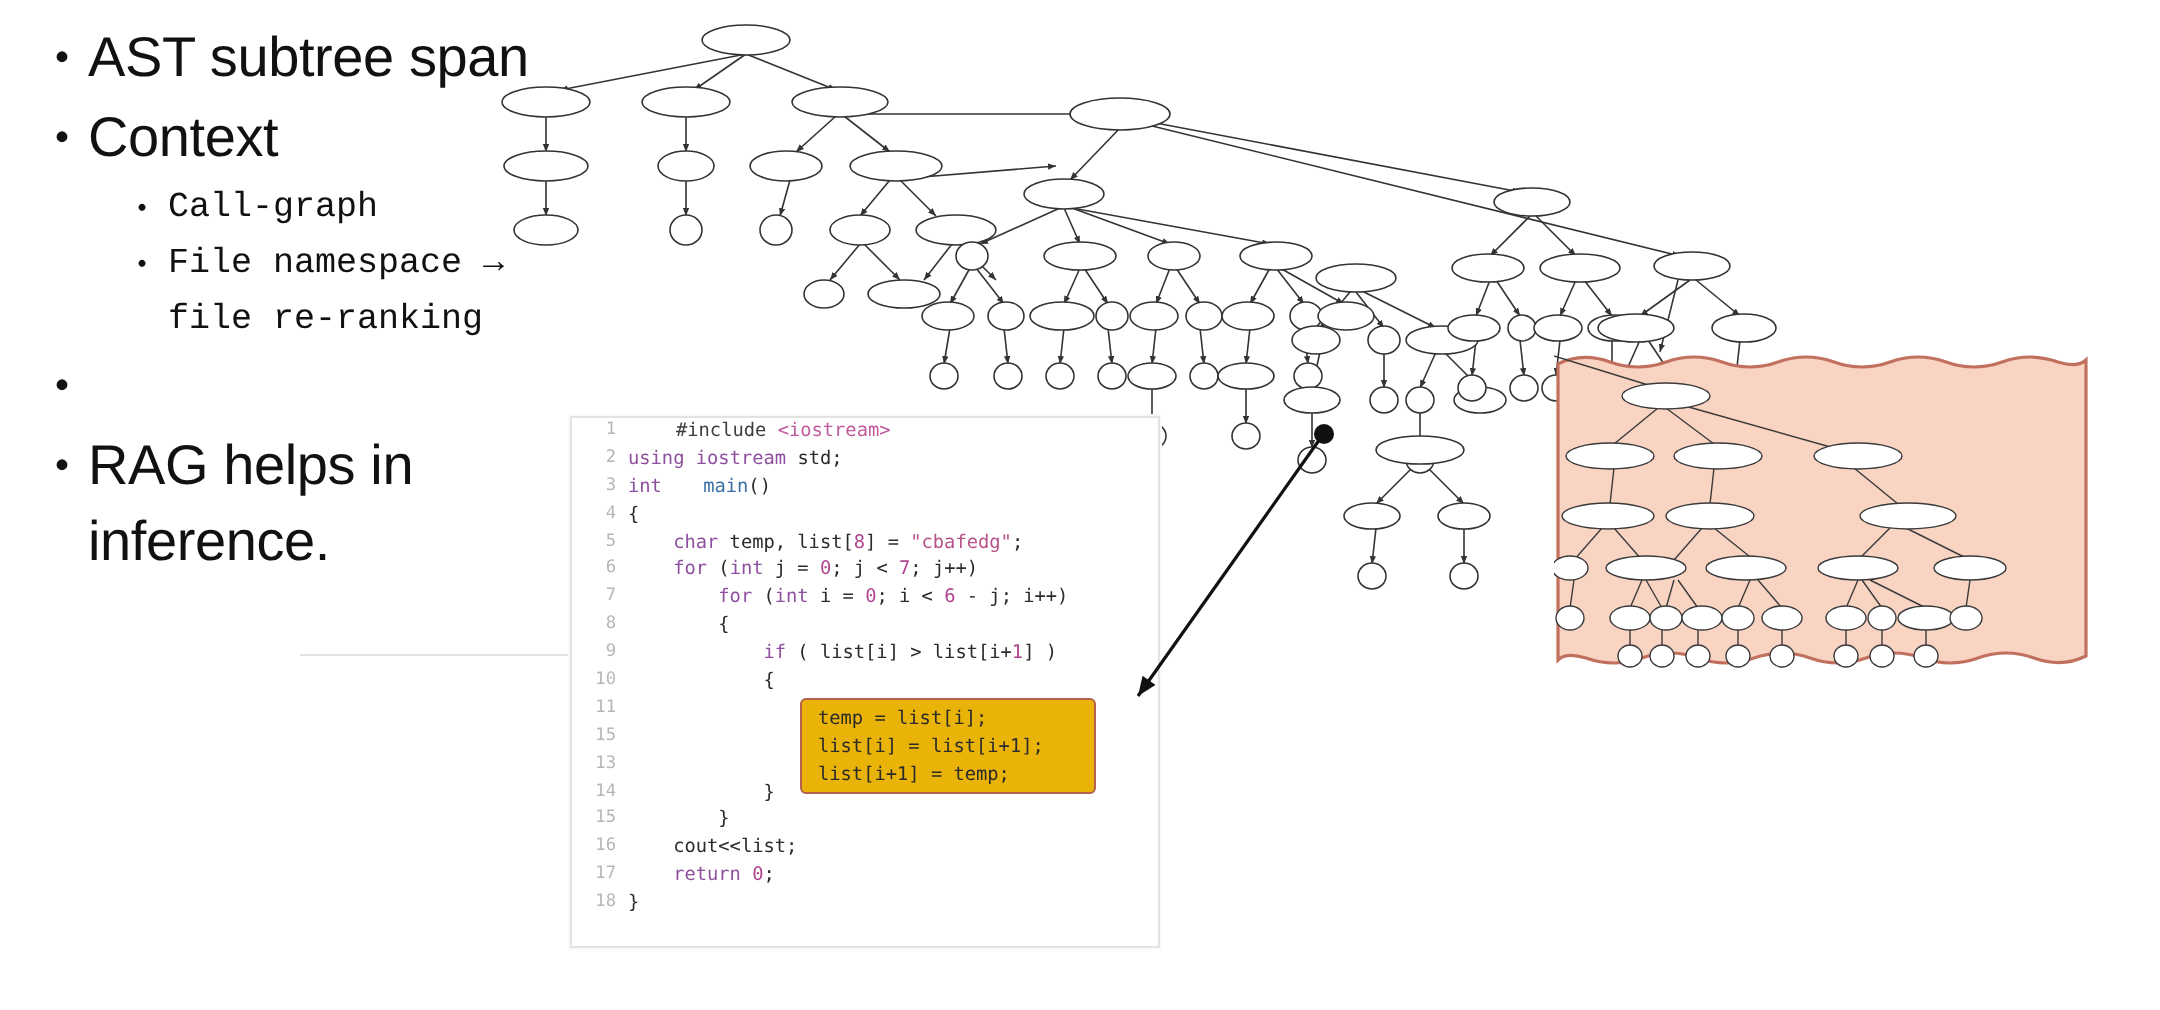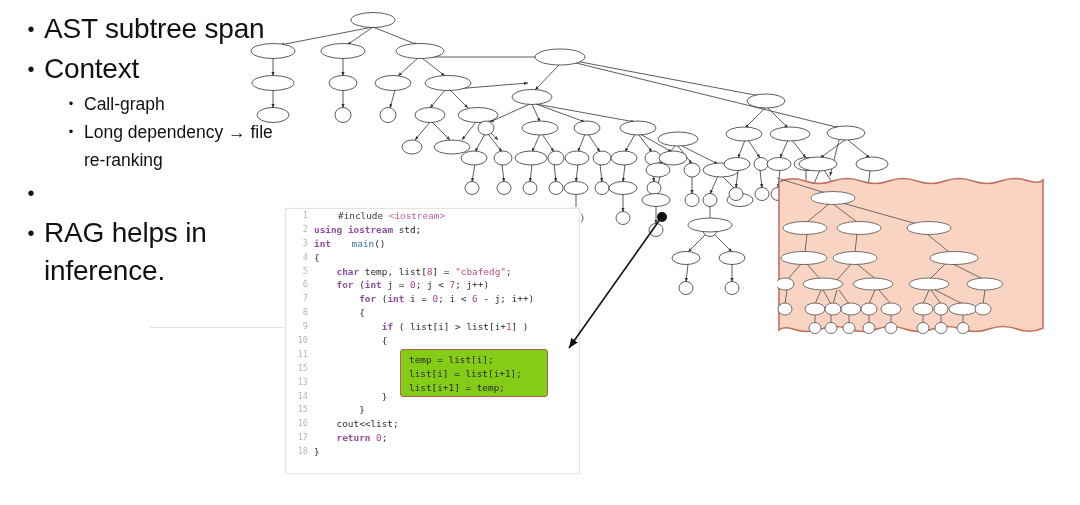--- a/index.html
+++ b/index.html
@@ -23,21 +23,21 @@
   .b1 .txt{
     font-size:28px;line-height:38px;color:#111;
     letter-spacing:-0.2px;
   }
   .b2{margin-bottom:0px;}
   .b2 .dot{
     width:26px;flex:0 0 26px;text-align:center;
     font-size:13px;line-height:28px;color:#111;margin-left:40px;
   }
   .b2 .txt{
-    font-size:17.5px;line-height:28px;color:#111;
+    font-size:17.5px;line-height:28px;color:#111;font-family:Liberation Mono, monospace;
   }
 
   
   #rule{
     position:absolute;left:150px;top:327px;width:135px;height:1px;
     background:#e2e2e2;
   }
 
   
   #ast{position:absolute;left:240px;top:0px;width:840px;height:345px;}
@@ -53,31 +53,31 @@
     position:absolute;left:0;top:0;width:293px;height:264px;
     font-family:"DejaVu Sans Mono","Liberation Mono",monospace;
     font-size:9.4px;line-height:13.9px;
   }
   .cl{position:relative;height:13.9px;white-space:pre;}
   .gut{
     position:absolute;left:0;top:0;width:22px;text-align:right;
     color:#b6b6b6;font-size:8.6px;
   }
   .src{position:absolute;left:28px;top:0;color:#2b2b2b;}
-  .kw{color:#8e4f9e;font-weight:bold;}
+  .kw{color:#8e4f9e;}
   .fn{color:#3a6ea5;margin-left:15px;}
   .str{color:#b8538a;}
-  .inc{color:#c05a9c;font-family:Liberation Mono, monospace;}
+  .inc{color:#c05a9c;}
   .num{color:#b0448e;}
   .pp{color:#3d3d3d;margin-left:24px;}
 
   
   #codehl{
     position:absolute;left:400px;top:349px;width:148px;height:48px;
-    background:#84cc16;
+    background:#eab308;
     border:1.6px solid #b5604f;
     border-radius:3px;
     box-sizing:border-box;
   }
   #codehl .hl-line{
     position:relative;height:14px;white-space:pre;
     font-family:"DejaVu Sans Mono","Liberation Mono",monospace;
     font-size:9.4px;line-height:14px;color:#2b2b2b;
     margin-left:8px;
   }
@@ -109,21 +109,21 @@
       <div class="txt">Context</div>
     </div>
 
     <div class="b-row b2">
       <div class="dot">•</div>
       <div class="txt">Call-graph</div>
     </div>
 
     <div class="b-row b2">
       <div class="dot">•</div>
-      <div class="txt">Long dependency → file re-ranking</div>
+      <div class="txt">File namespace → file re-ranking</div>
     </div>
 
     <div class="b-row b1">
       <div class="dot">•</div>
     </div>
 
     <div class="b-row b1">
       <div class="dot">•</div>
       <div class="txt">RAG helps in inference.</div>
     </div>

